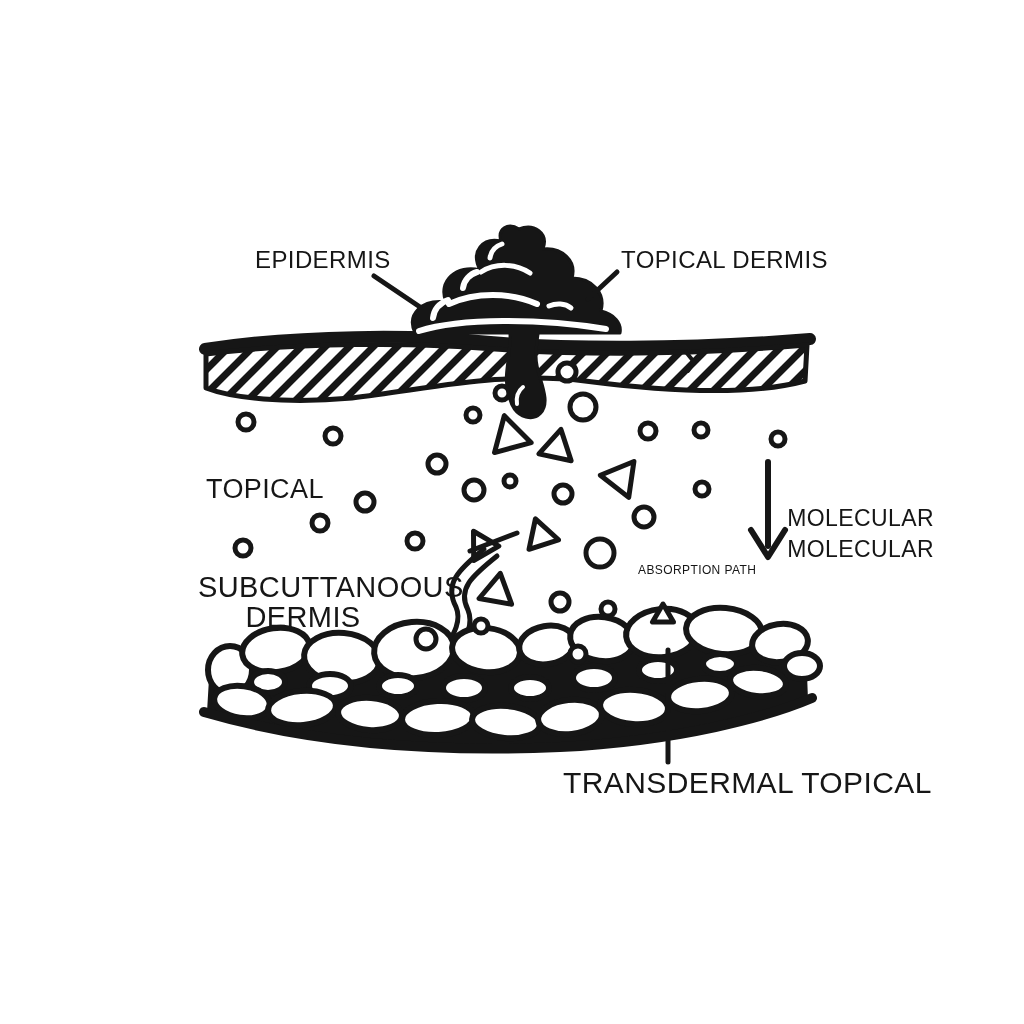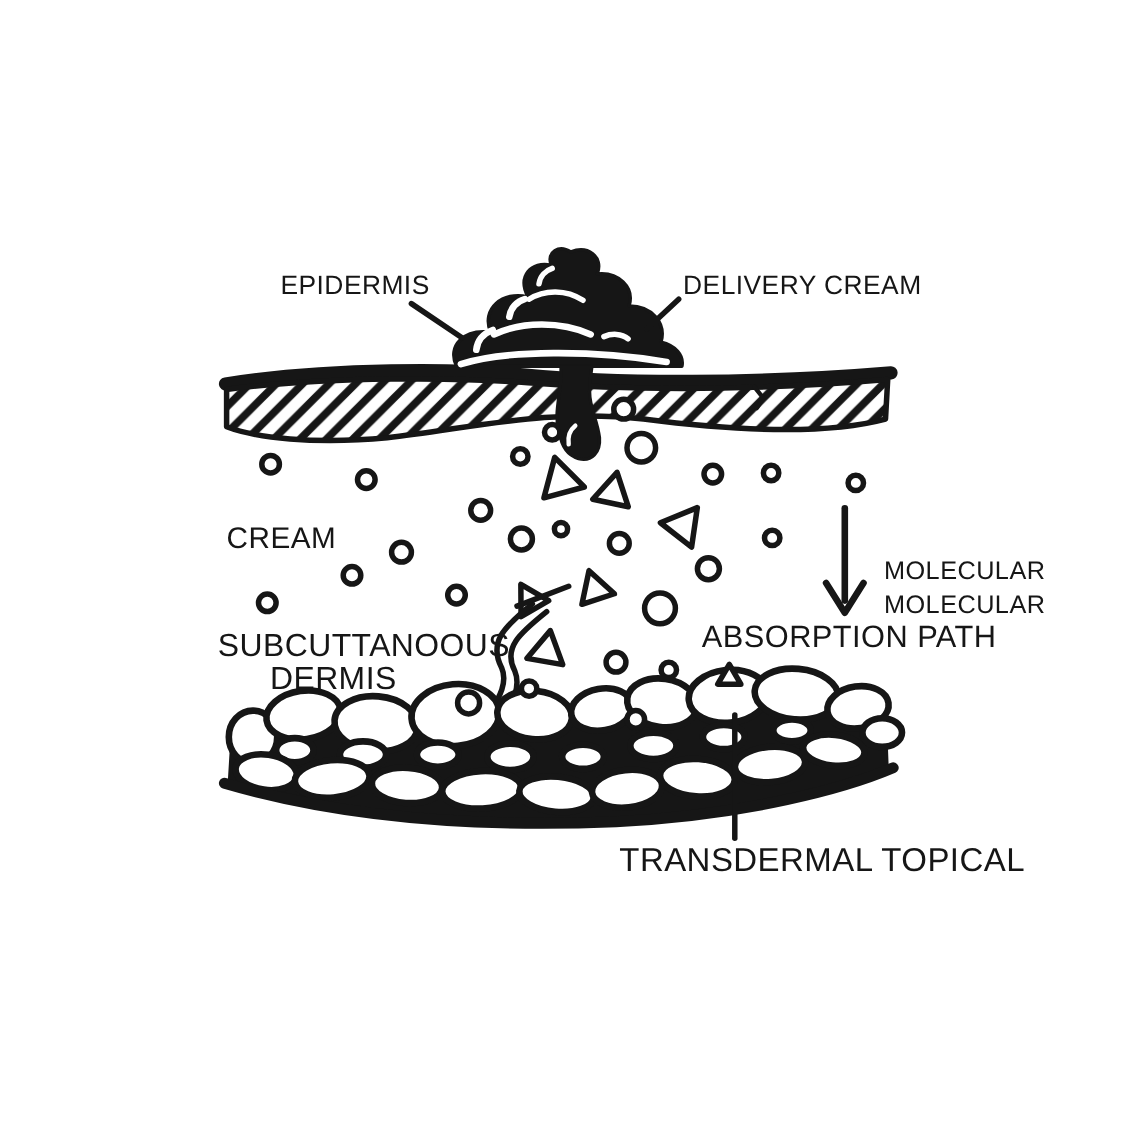--- a/index.html
+++ b/index.html
@@ -9,22 +9,22 @@
   }
   .stage svg{position:absolute;left:0;top:0;}
   .lbl{
     position:absolute;color:#161616;font-weight:500;letter-spacing:.4px;
     white-space:nowrap;
   }
   .lbl-epidermis{left:255px;top:246px;font-size:24px;text-align:center;}
   .lbl-topical{left:621px;top:246px;font-size:24px;}
   .lbl-dermis{left:206px;top:474px;font-size:27px;}
   .lbl-subcut{left:198px;top:572px;width:210px;text-align:center;font-size:29px;line-height:30px;white-space:normal;}
-  .lbl-molecular{left:798px;top:503px;width:158px;text-align:center;font-size:23px;line-height:31px;white-space:normal;}
-  .lbl-absorption{left:638px;top:563px;font-size:28px;text-align:right;}
+  .lbl-molecular{left:776px;top:503px;width:158px;text-align:right;font-size:23px;line-height:31px;white-space:normal;}
+  .lbl-absorption{left:638px;top:563px;font-size:12px;text-align:right;}
   .lbl-transdermal{left:563px;top:766px;font-size:30px;}
 </style>
 </head>
 <body>
 
 <div class="stage">
 
 <svg width="1024" height="1024" viewBox="0 0 1024 1024">
   <defs>
     <pattern id="hatch" width="24" height="24" patternUnits="userSpaceOnUse">
@@ -141,22 +141,22 @@
 
   <g fill="none" stroke="#161616" stroke-linecap="round" stroke-linejoin="round">
     <path d="M768,462 L768,546" stroke-width="6"></path>
     <path d="M751,530 L768,557 L785,530" stroke-width="6"></path>
   </g>
   <path d="M374,276 L420,307" fill="none" stroke="#161616" stroke-width="5" stroke-linecap="round"></path>
   <path d="M617,272 L588,299" fill="none" stroke="#161616" stroke-width="5" stroke-linecap="round"></path>
 </svg>
 
 <div class="lbl lbl-epidermis">EPIDERMIS</div>
-<div class="lbl lbl-topical">DELIVERY CREAM</div>
-<div class="lbl lbl-dermis">CREAM</div>
+<div class="lbl lbl-topical">TOPICAL DERMIS</div>
+<div class="lbl lbl-dermis">TOPICAL</div>
 <div class="lbl lbl-subcut">
   <div>SUBCUTTANOOUS</div>
   <div>DERMIS</div>
 </div>
 <div class="lbl lbl-molecular">
   <div>MOLECULAR</div>
   <div>MOLECULAR</div>
 </div>
 <div class="lbl lbl-absorption">ABSORPTION PATH</div>
 <div class="lbl lbl-transdermal">TRANSDERMAL TOPICAL</div>

